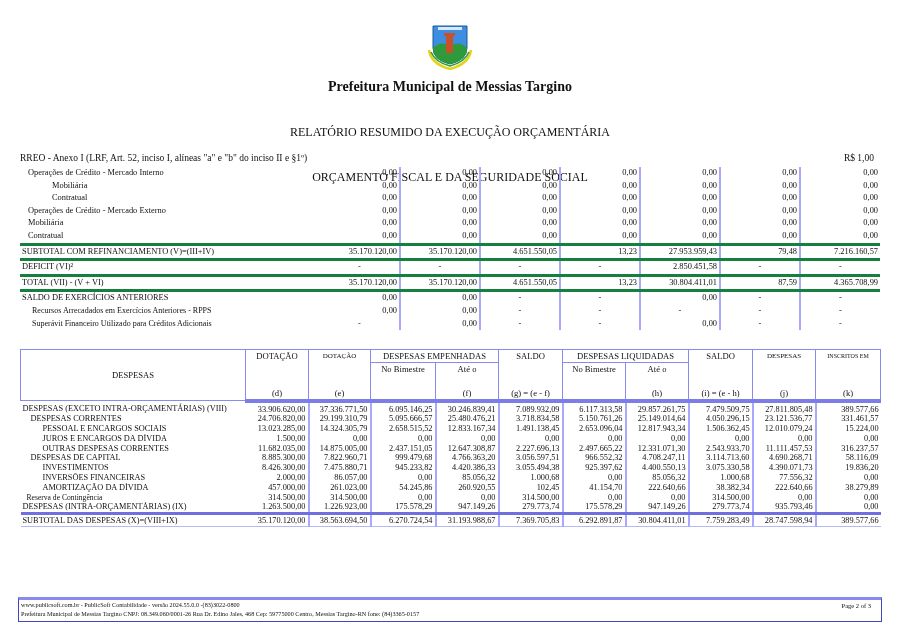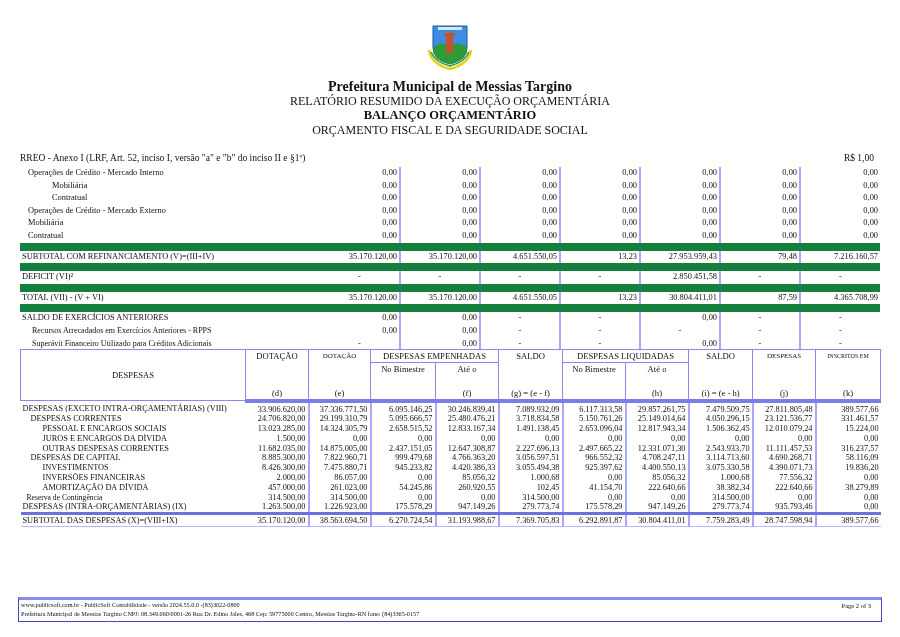--- a/index.html
+++ b/index.html
@@ -1,30 +1,30 @@
 <!DOCTYPE html>
 <html><head>
 <meta charset="utf-8">
 <style>
   html, body { margin: 0; padding: 0; background: #ffffff; }
   body { width: 900px; height: 637px; position: relative; font-family: "Liberation Serif", serif; color: #111; overflow: hidden; }
   .logo { position: absolute; left: 427px; top: 22px; width: 46px; height: 48px; }
   .titles { position: absolute; left: 0; top: 80px; width: 900px; text-align: center; line-height: 14.2px; }
   .titles .t1 { font-weight: bold; font-size: 14px; }
-  .titles .t2 { font-size: 12px; }
+  .titles .t2 { font-size: 12px; margin-top: 31px; }
   .titles .t3 { font-weight: bold; font-size: 12.5px; }
   .subhead { position: absolute; left: 20px; top: 153px; width: 860px; font-size: 9.5px; }
   .subhead .right { position: absolute; right: 6px; top: 0; }
   table { border-collapse: collapse; position: absolute; font-size: 8.4px; table-layout: fixed; }
   td { padding: 0 2px; white-space: nowrap; overflow: hidden; }
   .t-top { left: 20px; top: 167px; width: 860px; }
   .t-top td { height: 12.6px; line-height: 12.6px; }
   .t-top td.num { text-align: right; border-right: 2px solid #a8a8ff; }
   .t-top td.num.last { border-right: none; }
-  .t-top tr.sep td { border-top: 8px solid #15803d; }
+  .t-top tr.sep td { border-top: 3px solid #15803d; }
   .t-top tr.first td { border-top: 3px solid #6f6fe0; }
   .ind1 { padding-left: 8px !important; }
   .ind2 { padding-left: 32px !important; }
   .ind1s { padding-left: 12px !important; font-size: 8px; }
   .t-bot { left: 20px; top: 349px; width: 860px; }
   .t-bot th { font-weight: normal; font-size: 8.6px; border: 1.5px solid #8a8aee; padding: 1px 2px; background: #fff; }
   .t-bot .hdr-despesas { vertical-align: middle; text-align: center; }
   .t-bot tbody td { height: 9.8px; line-height: 9.8px; font-size: 8.3px; }
   .t-bot tbody td.num { text-align: right; border-right: 2px solid #a8a8ff; }
   .t-bot tbody td.num.last { border-right: none; }
@@ -50,26 +50,25 @@
     <rect x="17" y="11" width="11" height="3" fill="#c8502a"></rect>
     <rect x="11" y="5" width="24" height="3" fill="#ffffff" opacity="0.8"></rect>
     <path d="M2 28 Q4 42 23 47 Q42 42 44 28" fill="none" stroke="#e5d21a" stroke-width="2.5"></path>
     <path d="M4 30 Q8 40 23 44 Q38 40 42 30" fill="none" stroke="#2f9a3a" stroke-width="1.5"></path>
   </svg>
 </div>
 
 <div class="titles">
   <div class="t1">Prefeitura Municipal de Messias Targino</div>
   <div class="t2">RELATÓRIO RESUMIDO DA EXECUÇÃO ORÇAMENTÁRIA</div>
-  <div class="t3">BALANÇO ORÇAMENTÁRIO</div>
   <div class="t2">ORÇAMENTO FISCAL E DA SEGURIDADE SOCIAL</div>
 </div>
 
 <div class="subhead">
-  <span>RREO - Anexo I (LRF, Art. 52, inciso I, versão "a" e "b" do inciso II e §1º)</span>
+  <span>RREO - Anexo I (LRF, Art. 52, inciso I, alíneas "a" e "b" do inciso II e §1º)</span>
   <span class="right">R$ 1,00</span>
 </div>
 
 <table class="t-top">
   <colgroup>
     <col style="width:300px">
       <col style="width:80px">
       <col style="width:80px">
       <col style="width:80px">
       <col style="width:80px">

